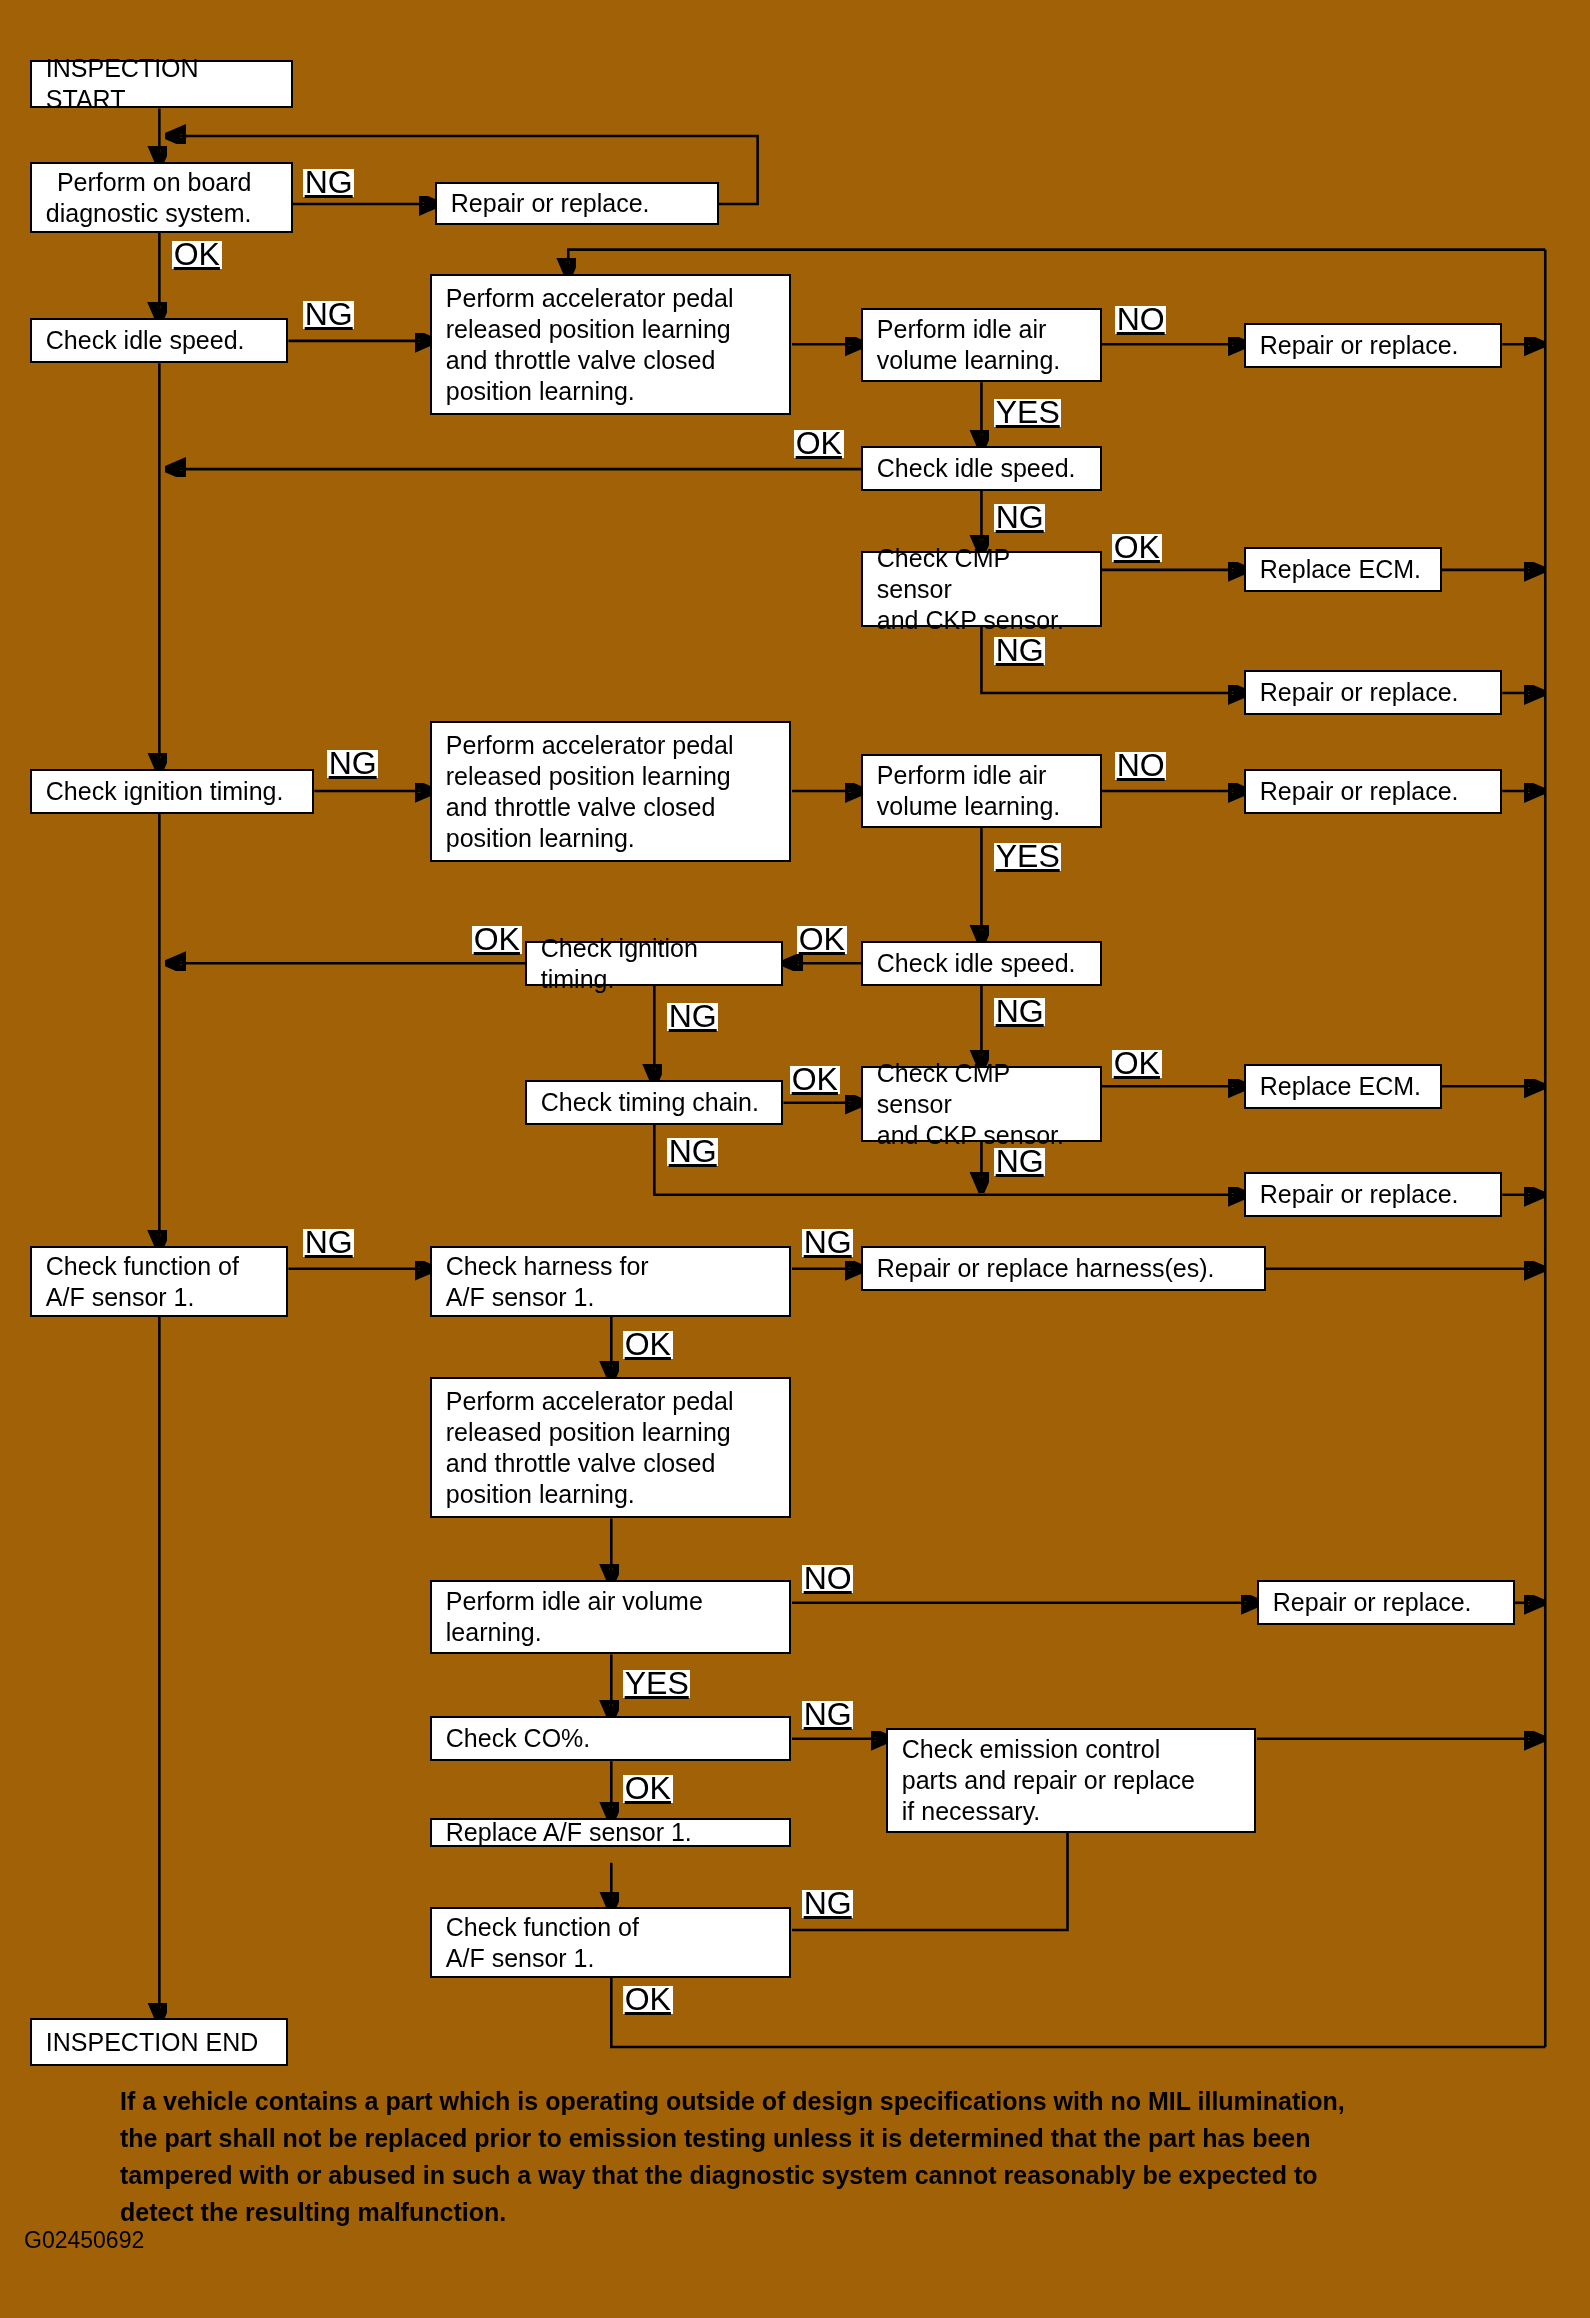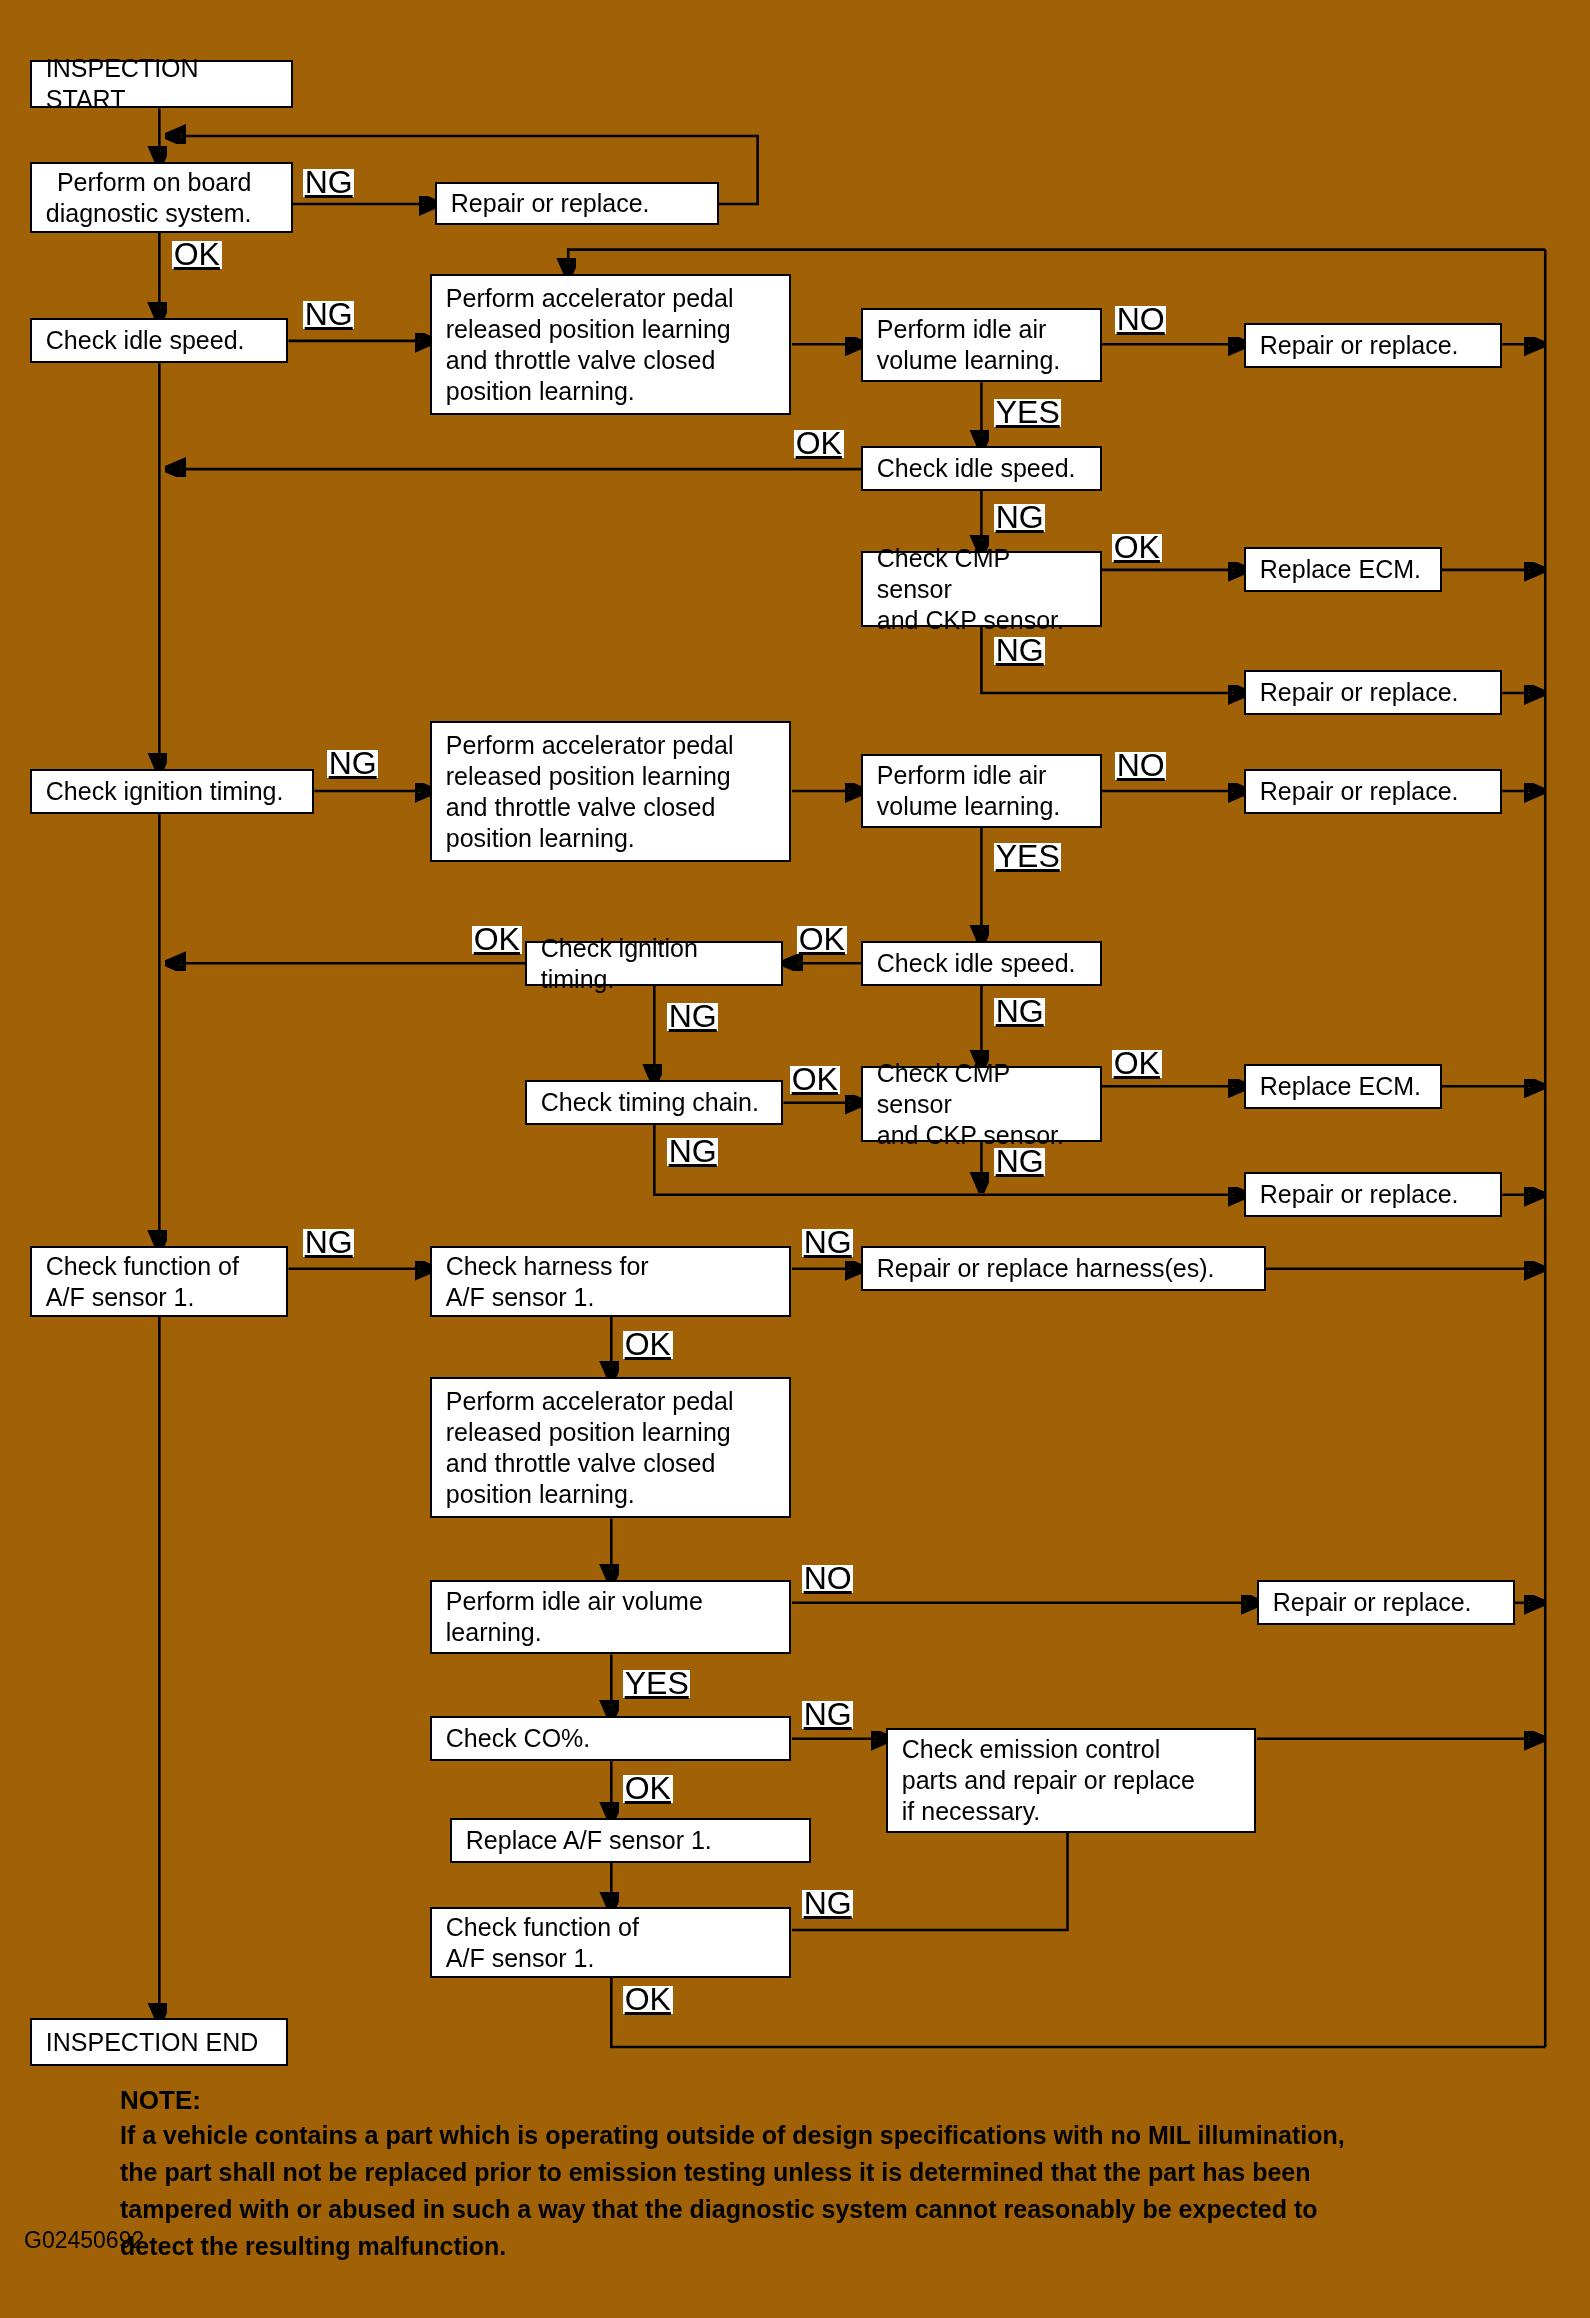--- a/index.html
+++ b/index.html
@@ -156,21 +156,21 @@
 released position learning
 and throttle valve closed
 position learning.</div>
       <div class="node" style="left: 430px; top: 1580px; width: 361px; height: 74px;">Perform idle air volume
 learning.</div>
       <div class="node" style="left: 1257px; top: 1580px; width: 258px; height: 45px;">Repair or replace.</div>
       <div class="node" style="left: 430px; top: 1716px; width: 361px; height: 45px;">Check CO%.</div>
       <div class="node" style="left: 886px; top: 1728px; width: 370px; height: 105px;">Check emission control
 parts and repair or replace
 if necessary.</div>
-      <div class="node" style="left: 450px; top: 1818px; width: 361px; height: 45px;">Replace A/F sensor 1.</div>
+      <div class="node" style="left: 430px; top: 1818px; width: 361px; height: 29px;">Replace A/F sensor 1.</div>
       <div class="node" style="left: 430px; top: 1907px; width: 361px; height: 71px;">Check function of
 A/F sensor 1.</div>
       <div class="node" style="left: 30px; top: 2018px; width: 258px; height: 48px;">INSPECTION END</div>
     </div>
   <div id="label-layer">
       <span class="edge-label" style="left: 303px; top: 169px;">NG</span>
       <span class="edge-label" style="left: 172px; top: 241px;">OK</span>
       <span class="edge-label" style="left: 303px; top: 301px;">NG</span>
       <span class="edge-label" style="left: 1115px; top: 306px;">NO</span>
       <span class="edge-label" style="left: 994px; top: 399px;">YES</span>
@@ -194,21 +194,20 @@
       <span class="edge-label" style="left: 623px; top: 1331px;">OK</span>
       <span class="edge-label" style="left: 802px; top: 1565px;">NO</span>
       <span class="edge-label" style="left: 623px; top: 1670px;">YES</span>
       <span class="edge-label" style="left: 802px; top: 1701px;">NG</span>
       <span class="edge-label" style="left: 623px; top: 1775px;">OK</span>
       <span class="edge-label" style="left: 802px; top: 1890px;">NG</span>
       <span class="edge-label" style="left: 623px; top: 1986px;">OK</span>
     </div>
 
   <div class="note-block">
-    <div class="note-heading">NOTE:</div>
     <div class="note-body">If a vehicle contains a part which is operating outside of design specifications with no MIL illumination,
 the part shall not be replaced prior to emission testing unless it is determined that the part has been
 tampered with or abused in such a way that the diagnostic system cannot reasonably be expected to
 detect the resulting malfunction.</div>
   </div>
 
   <div class="figure-code">G02450692</div>
 </div>
 
 

